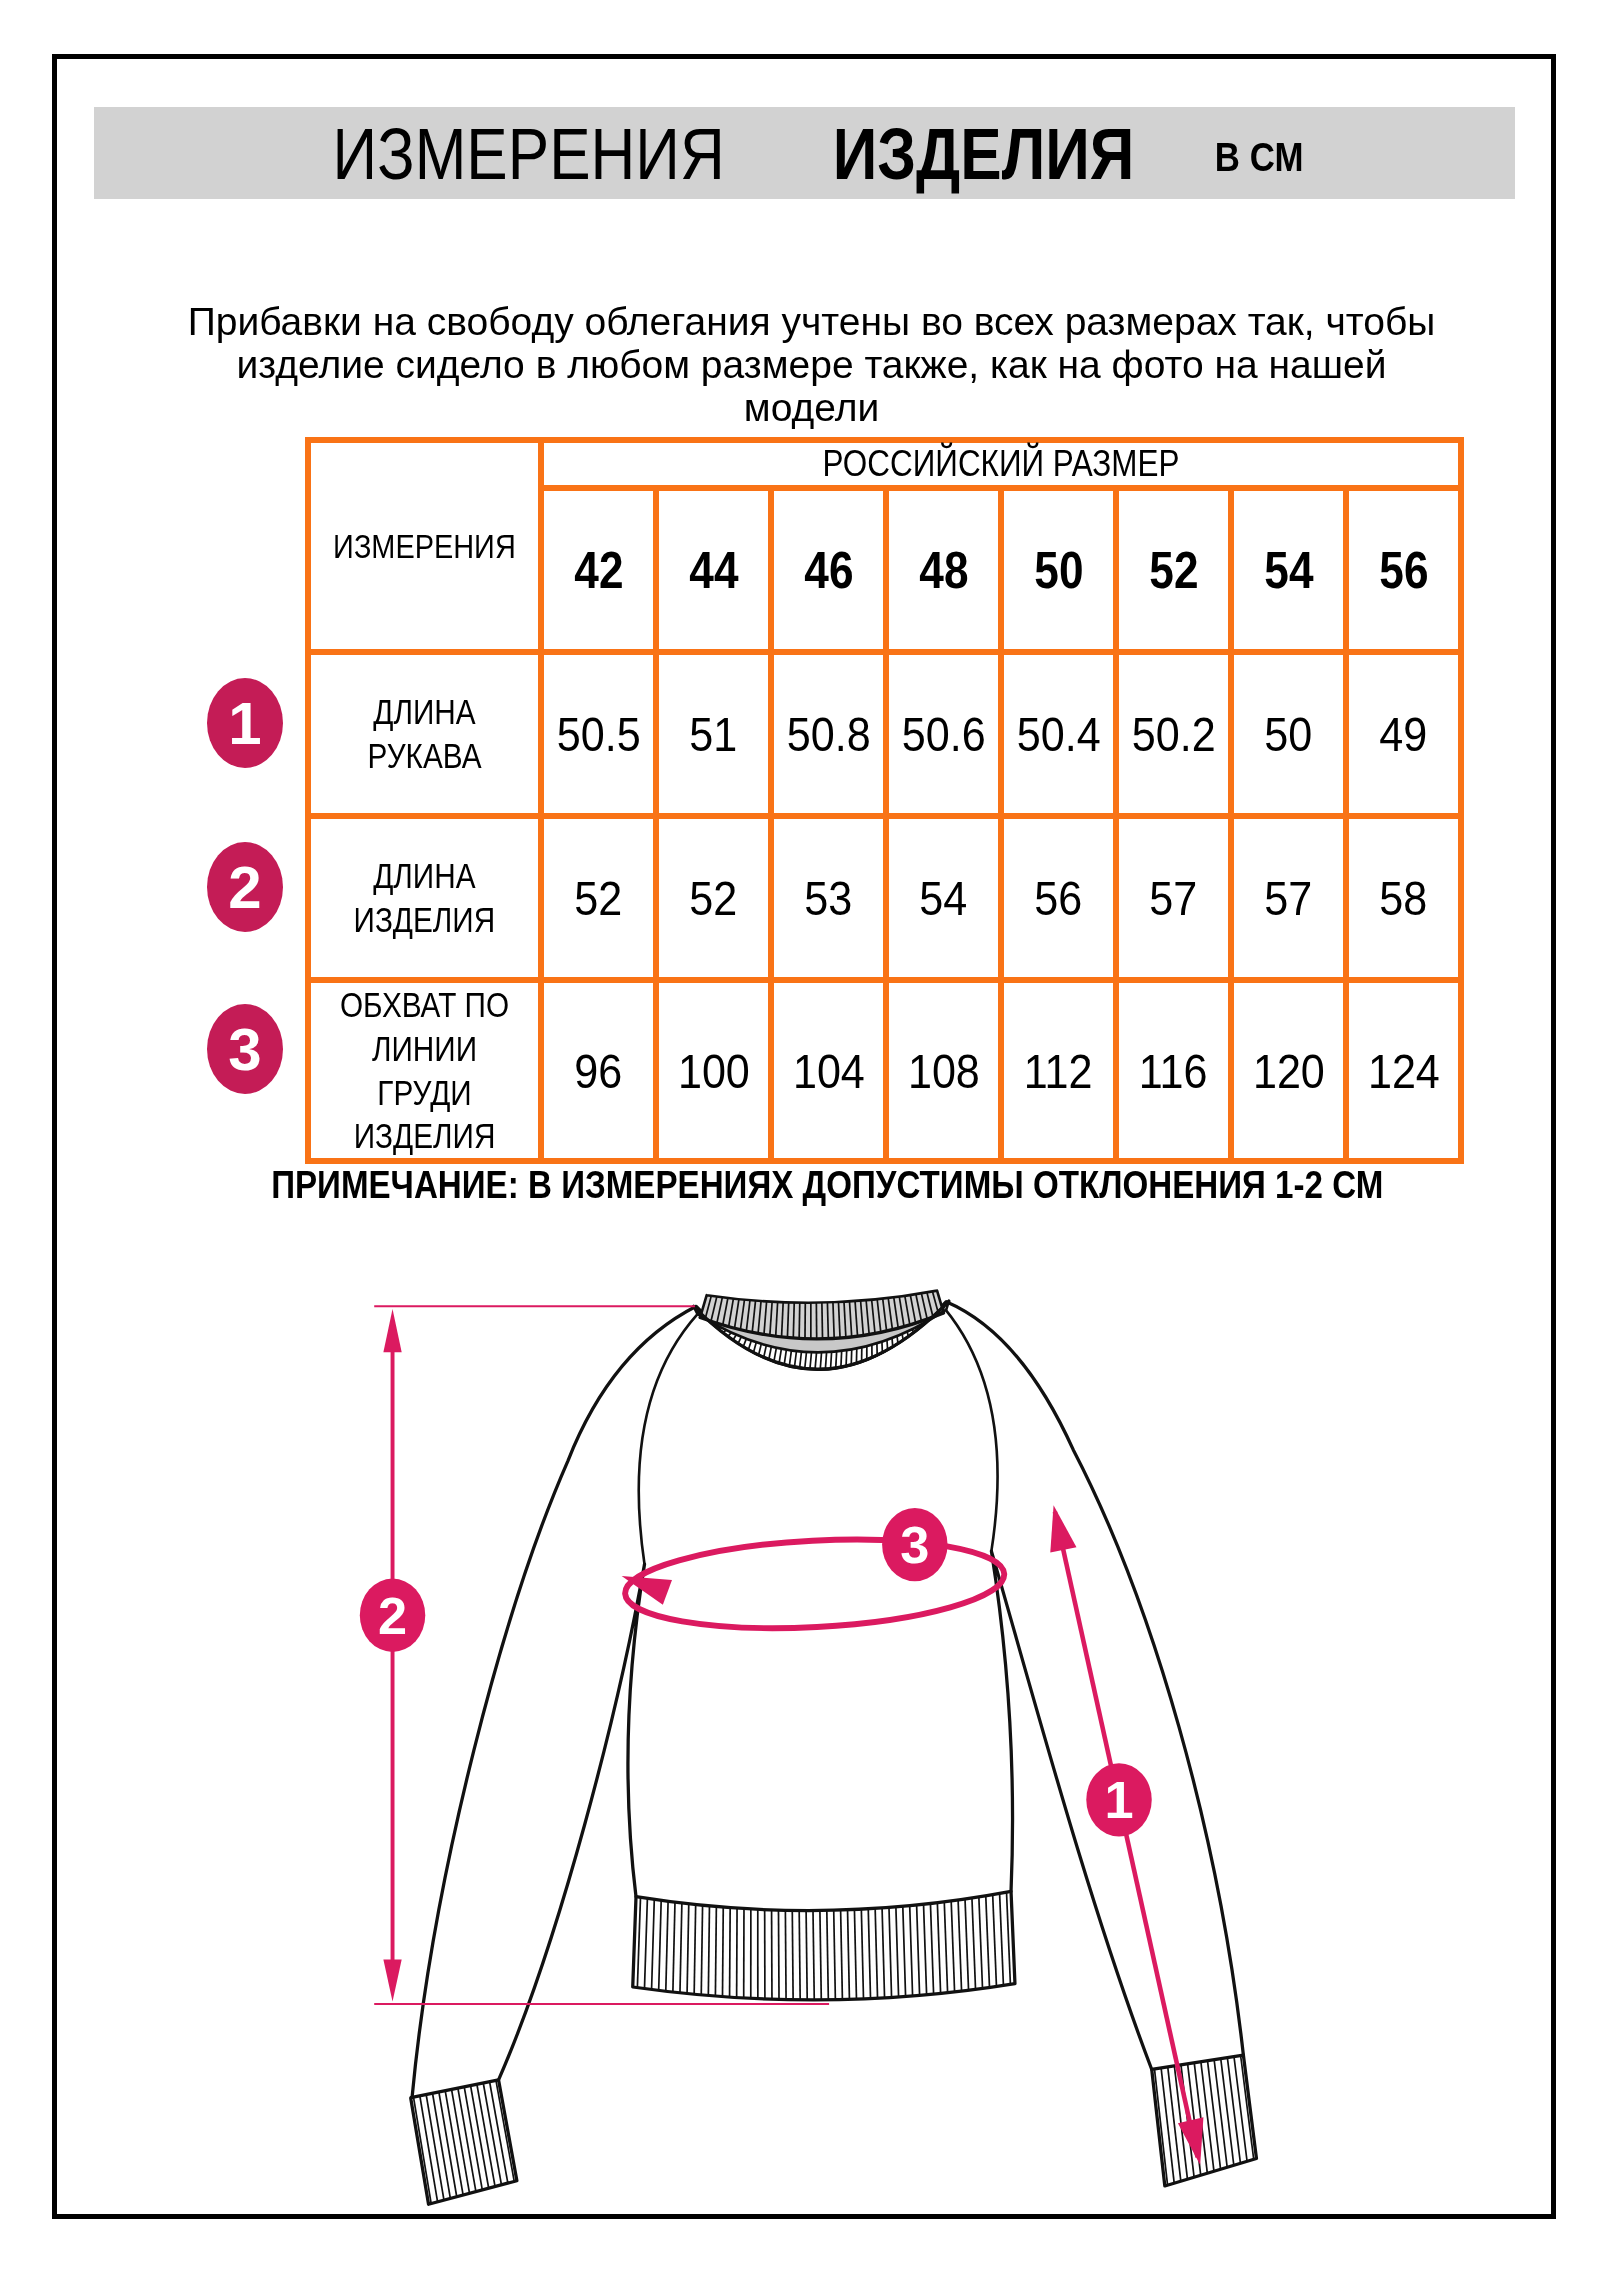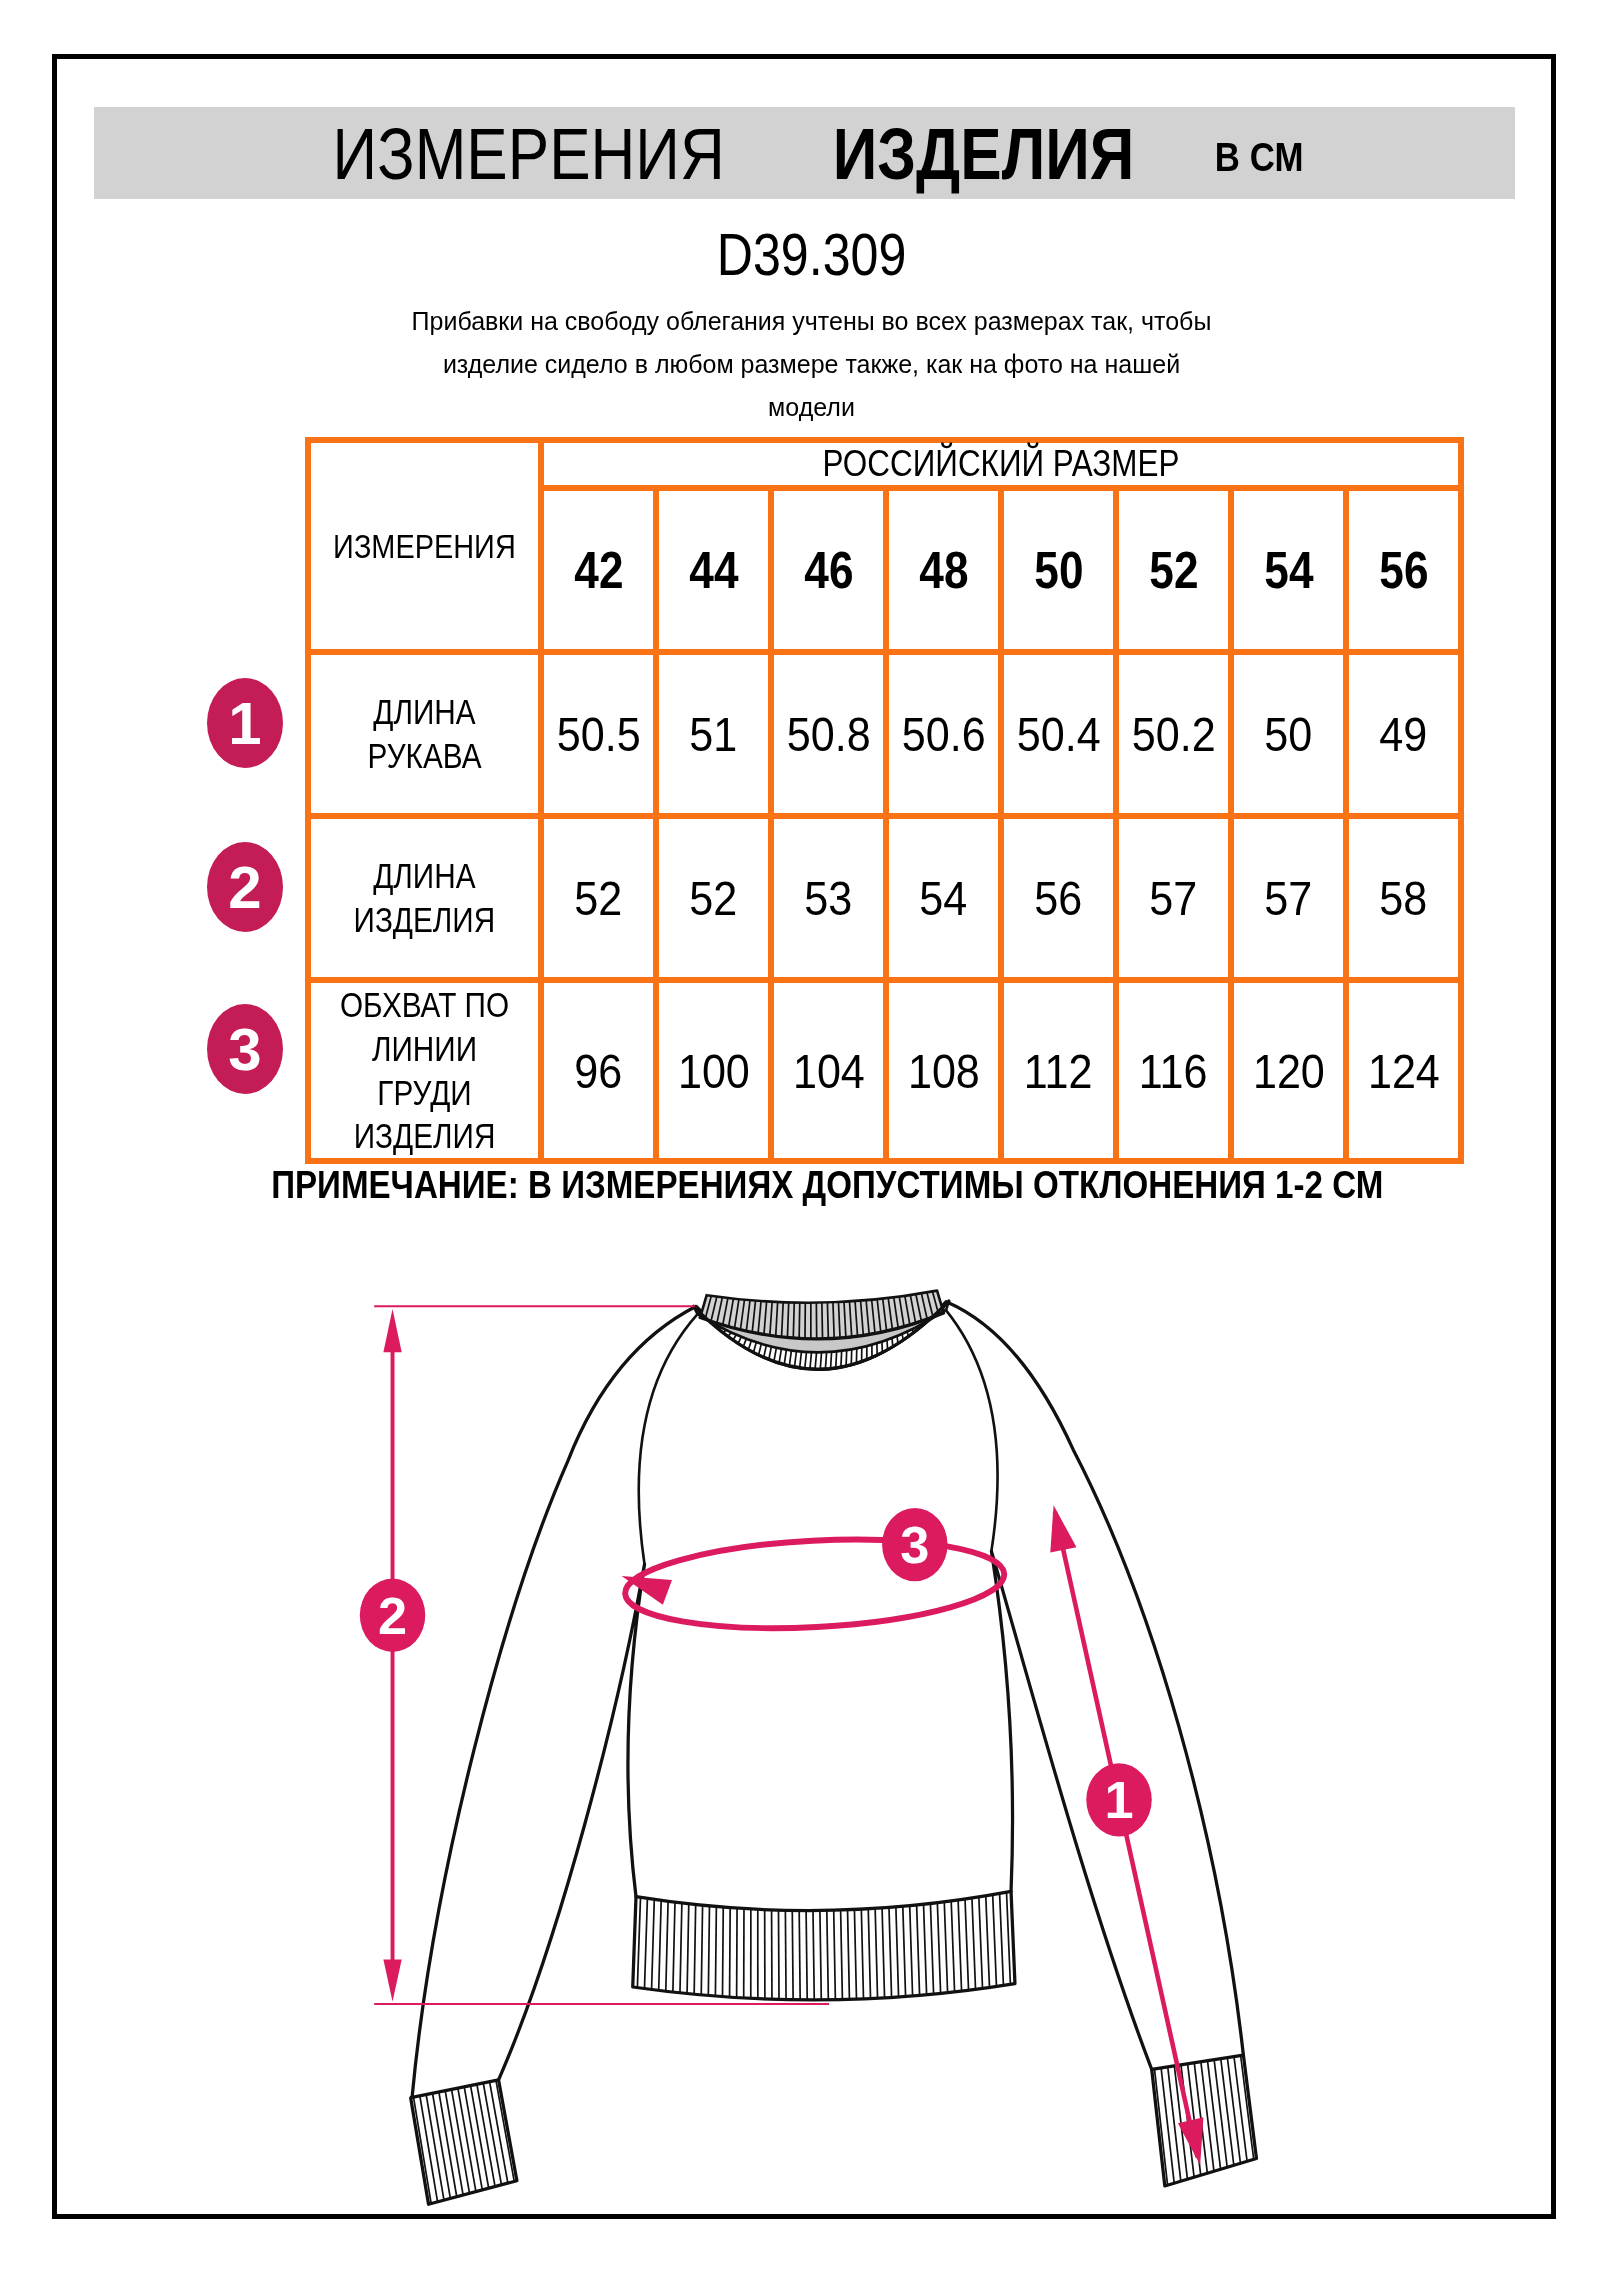--- a/index.html
+++ b/index.html
@@ -17,21 +17,21 @@
   .sqz{display:inline-block;transform:scaleX(.85);transform-origin:center;white-space:nowrap;}
   .sqz88{display:inline-block;transform:scaleX(.88);transform-origin:center;white-space:nowrap;}
 
   #title-band{position:absolute;left:94px;top:107px;width:1421px;height:92px;background:var(--band);
     display:flex;align-items:center;justify-content:center;gap:46px;}
   #title-band .t1{font-size:73px;font-weight:normal;}
   #title-band .t2{font-size:73px;font-weight:bold;}
   #title-band .t3{font-size:41px;font-weight:bold;margin-top:9.2px;}
 
   #product-code{position:absolute;left:0;top:221px;width:1623px;text-align:center;font-size:59px;}
-  #intro-note{position:absolute;left:157px;top:300px;width:1309px;text-align:center;font-size:25px;
+  #intro-note{position:absolute;left:157px;top:300px;width:1309px;text-align:center;font-size:39px;
     line-height:43px;white-space:pre-line;}
 
   #size-table{position:absolute;left:305px;top:437px;width:1154px;border-collapse:collapse;table-layout:fixed;
     border:4.6px solid #000;text-align:center;}
   #size-table td,#size-table th{border:6px solid #f97316;vertical-align:middle;text-align:center;font-weight:normal;}
   #size-table .hdr-group{height:41px;font-size:37px;border-bottom:3.9px solid #000;}
   #size-table .hdr-meas{font-size:34px;border-right:2.6px solid #000;}
   #size-table .hdr-size{height:164px;font-size:52px;font-weight:bold;border-bottom:4.6px solid #000;}
   #size-table .row-label{font-size:35px;border-right:2.6px solid #000;}
   #size-table .lbl{white-space:pre-line;line-height:1.25;}
@@ -68,23 +68,20 @@
 
 <div id="page">
   <div id="frame"></div>
 
   <div id="title-band">
     <span class="sqz t1">ИЗМЕРЕНИЯ</span>
     <span class="sqz t2">ИЗДЕЛИЯ</span>
     <span class="sqz t3">В СМ</span>
   </div>
 
-  <div id="product-code">
-    <span class="sqz">D39.309</span>
-  </div>
 
   <div id="intro-note">Прибавки на свободу облегания учтены во всех размерах так, чтобы
 изделие сидело в любом размере также, как на фото на нашей
 модели</div>
 
   <table id="size-table">
     <colgroup>
       <col style="width:233px">
         <col style="width:115px">
         <col style="width:115px">

